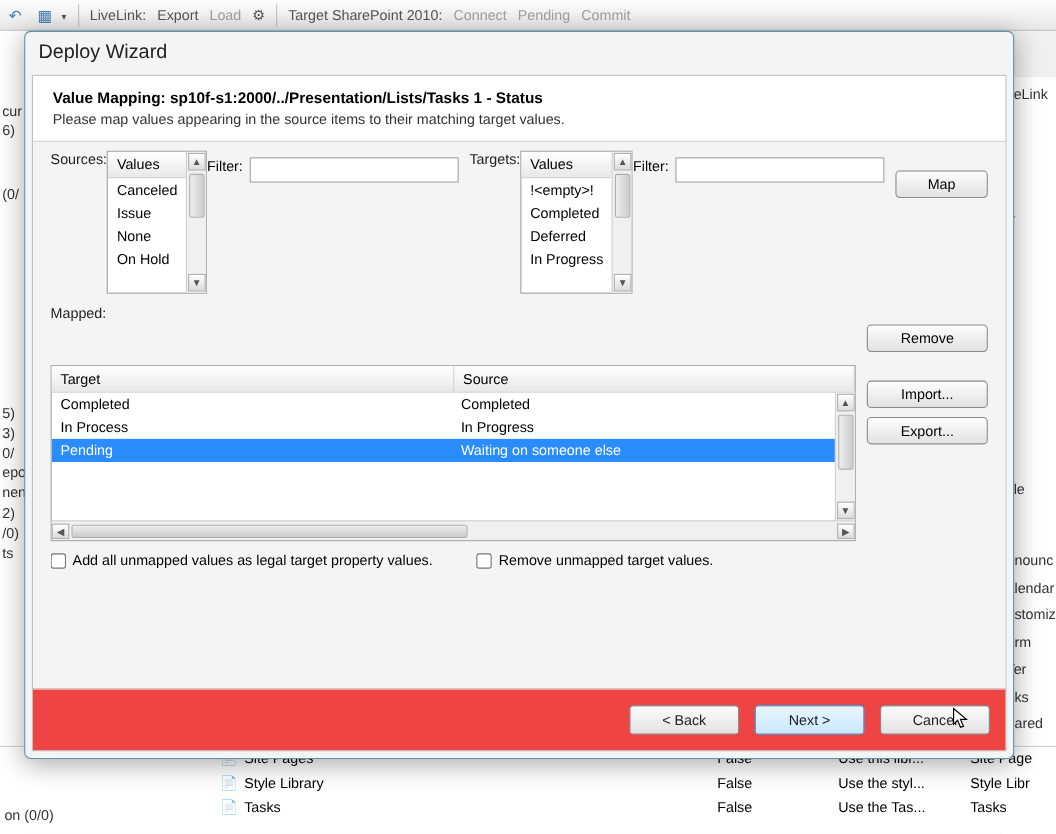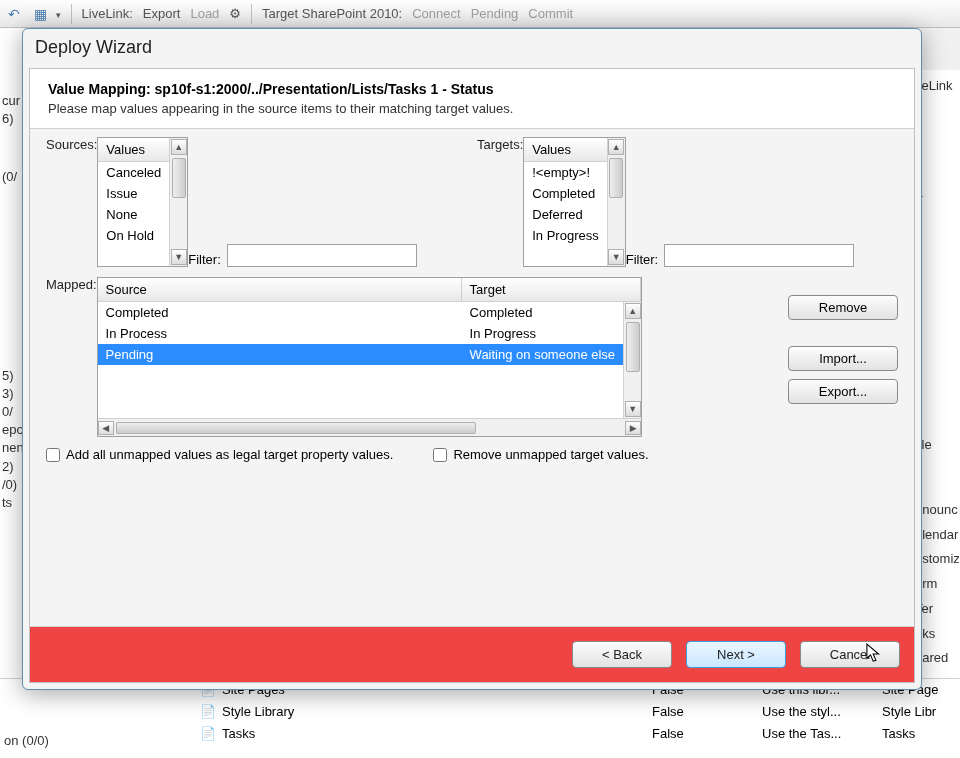--- a/index.html
+++ b/index.html
@@ -40,25 +40,25 @@
 .label { margin-bottom: 4px; color: #222; }
 .listbox { border: 1px solid #a0a0a0; background: #fff; height: 130px; display: flex; }
 .list-inner { flex: 1; overflow: hidden; }
 .list-header { background: linear-gradient(#fff,#e8e8e8); border-bottom: 1px solid #d0d0d0; padding: 4px 8px; font-size: 13px; }
 .list-item { padding: 3px 8px; font-size: 13px; white-space: nowrap; }
 .scroll-v { width: 18px; background: #f0f0f0; border-left: 1px solid #d0d0d0; display: flex; flex-direction: column; align-items: center; }
 .scroll-btn { width: 16px; height: 16px; background: linear-gradient(#fff,#dcdcdc); border: 1px solid #b0b0b0; margin: 1px; font-size: 9px; text-align: center; line-height: 14px; color: #555; }
 .scroll-thumb { width: 14px; flex: 0 0 40px; background: linear-gradient(90deg,#eee,#ccc); border: 1px solid #b0b0b0; border-radius: 2px; margin-top: 2px; }
 .scroll-track { flex: 1; }
 
-.filter-row { display: flex; align-items: flex-end; gap: 6px; margin-top: 6px; }
+.filter-row { display: flex; align-items: flex-start; gap: 6px; margin-top: 6px; }
 .filter-row input { flex: 1; border: 1px solid #a0a0a0; padding: 3px 6px; font-size: 13px; }
 
 .mapped-section { margin-top: 10px; display: flex; gap: 10px; }
-.mapped-left { flex: 1; display: flex; flex-direction: row; }
+.mapped-left { flex: 1; display: flex; flex-direction: column; gap: 36px; }
 .mapped-listbox { border: 1px solid #a0a0a0; background: #fff; height: 160px; display: flex; flex-direction: column; }
 .mapped-header { display: flex; background: linear-gradient(#fff,#e8e8e8); border-bottom: 1px solid #d0d0d0; }
 .mapped-header .h { padding: 4px 8px; border-right: 1px solid #d0d0d0; }
 .mapped-body { flex: 1; display: flex; overflow: hidden; }
 .mapped-rows { flex: 1; }
 .mapped-row { display: flex; padding: 3px 0; }
 .mapped-row.selected { background: #2a8cff; color: #fff; }
 .mapped-row .c { padding: 0 8px; }
 .mapped-row .c1 { width: 364px; }
 .mapped-row .c2 { flex: 1; }
@@ -227,29 +227,32 @@
               <div class="scroll-thumb"></div>
               <div class="scroll-track"></div>
               <div class="scroll-btn">▼</div>
             </div>
           </div>
           <div class="filter-row">
             <span>Filter:</span>
             <input type="text" style="">
           </div>
         </div>
+        <div class="col-side">
+          <div class="side-btn">Map</div>
+        </div>
       </div>
 
       <div class="mapped-section">
         <div class="mapped-left">
           <div class="label">Mapped:</div>
           <div class="mapped-listbox">
             <div class="mapped-header">
+              <div class="h" style="flex:1">Target</div>
               <div class="h" style="width:364px">Source</div>
-              <div class="h" style="flex:1">Target</div>
             </div>
             <div class="mapped-body">
               <div class="mapped-rows" id="mapped-rows">
                   <div class="mapped-row">
                     <div class="c c1">Completed</div>
                     <div class="c c2">Completed</div>
                   </div>
                   <div class="mapped-row">
                     <div class="c c1">In Process</div>
                     <div class="c c2">In Progress</div>

